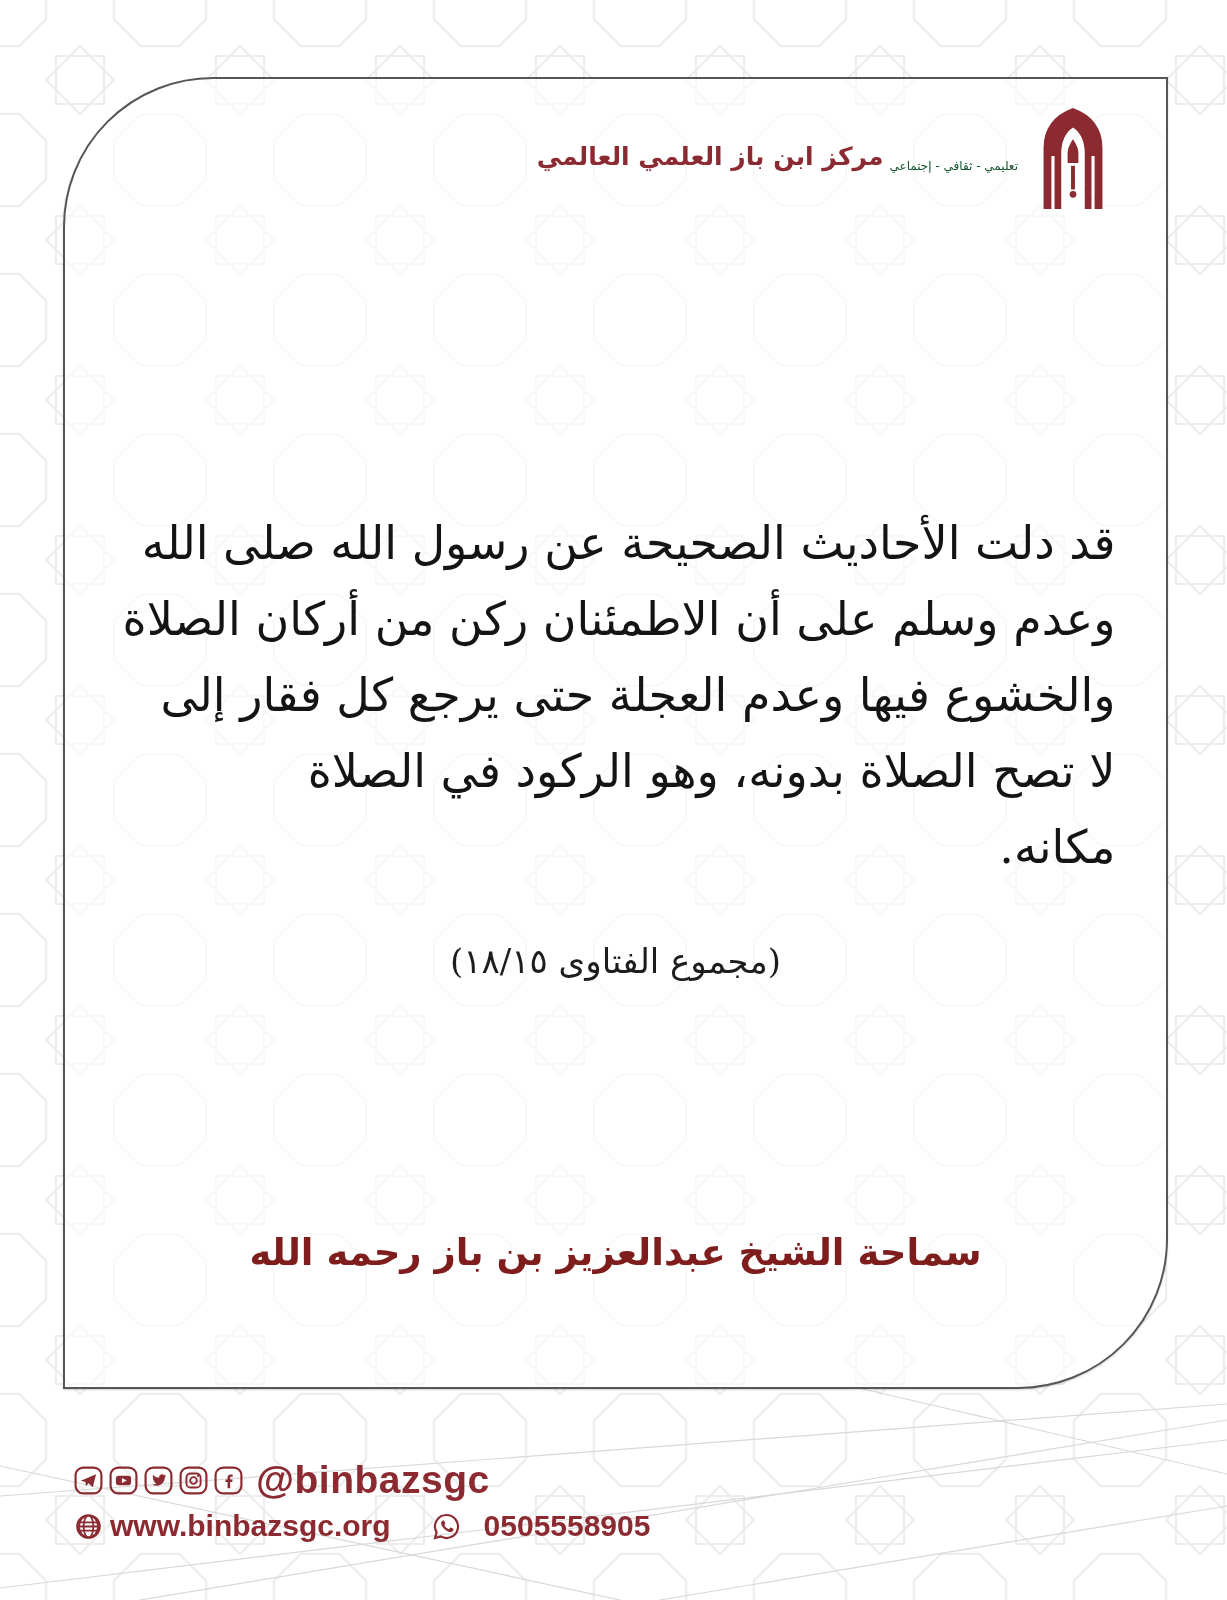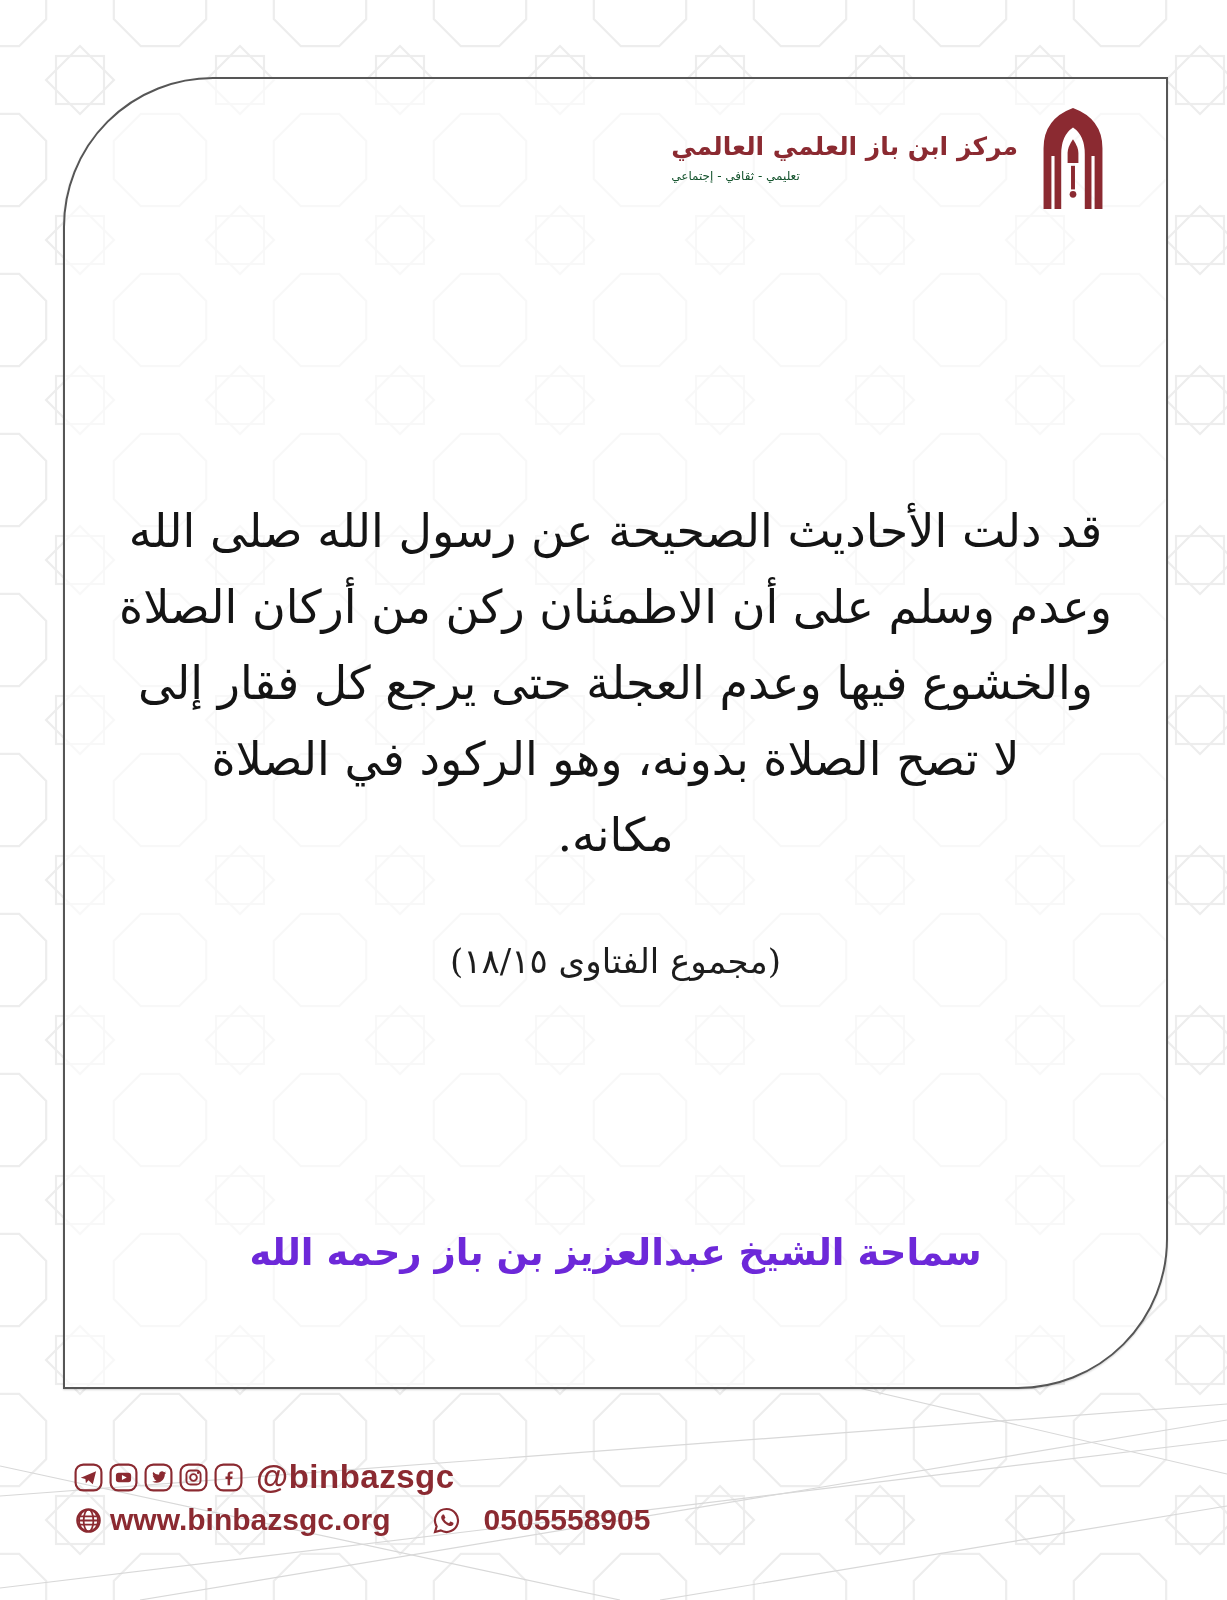--- a/index.html
+++ b/index.html
@@ -22,62 +22,62 @@
     box-shadow:0 1px 2px rgba(0,0,0,0.18), inset 0 0 0 1px rgba(255,255,255,0.6);
     z-index:2;
   }
 
   
   .logo-block{
     position:absolute;top:24px;right:54px;
     display:flex;flex-direction:row;align-items:center;gap:16px;
     direction:ltr;
   }
-  .logo-text{display:flex;flex-direction:column;align-items:flex-start;gap:6px;}
+  .logo-text{display:flex;flex-direction:row;align-items:flex-end;gap:6px;}
   .logo-title{
     color:#8b2a31;font-weight:bold;font-size:25px;line-height:1.25;
     direction:rtl;white-space:nowrap;
     font-family:"DejaVu Sans", sans-serif;
   }
   .logo-subtitle{
     color:#14532d;font-size:12px;letter-spacing:1px;direction:rtl;white-space:nowrap;
   }
   .arch-icon{display:block;}
 
   
   .quote-block{
-    position:absolute;top:414px;left:50%;transform:translateX(-50%);
-    width:1000px;text-align:center;direction:rtl;
+    position:absolute;top:426px;left:50%;transform:translateX(-50%);
+    width:1000px;text-align:right;direction:rtl;
     color:#141414;font-size:46px;line-height:76px;font-weight:500;
     font-family:"DejaVu Serif","DejaVu Sans", sans-serif;
   }
   .quote-line{white-space:nowrap;}
   .citation{
     position:absolute;top:862px;left:50%;transform:translateX(-50%);
     direction:rtl;color:#1d1d1d;font-size:34px;white-space:nowrap;
     font-family:"DejaVu Serif","DejaVu Sans", sans-serif;
   }
 
   
   .signature{
     position:absolute;top:1152px;left:50%;transform:translateX(-50%);
-    direction:rtl;color:#6d28d9;font-size:37px;font-weight:bold;white-space:nowrap;
+    direction:rtl;color:#7f1d1d;font-size:37px;font-weight:bold;white-space:nowrap;
     text-align:center;
   }
 
   
   .footer{
     position:absolute;left:73px;top:1458px;z-index:3;
     display:flex;flex-direction:column;gap:7px;
     color:#8b2a31;font-family:"Liberation Sans", sans-serif;
   }
   .footer-row{display:flex;flex-direction:row;align-items:center;}
   .social-icons{display:flex;flex-direction:row;align-items:center;gap:4px;}
   .social-icons svg{display:block;}
-  .handle{font-size:33px;font-weight:700;margin-left:12px;letter-spacing:0.5px;}
+  .handle{font-size:39px;font-weight:700;margin-left:12px;letter-spacing:0.5px;}
   .website{font-size:30px;font-weight:700;margin-left:6px;}
   .phone{font-size:30px;font-weight:700;margin-left:22px;}
   .whatsapp-wrap{margin-left:40px;display:flex;align-items:center;}
   .contact-icon{display:block;}
 </style>
 </head>
 <body>
 
 <svg id="bg-pattern" xmlns="http://www.w3.org/2000/svg">
   <defs>

